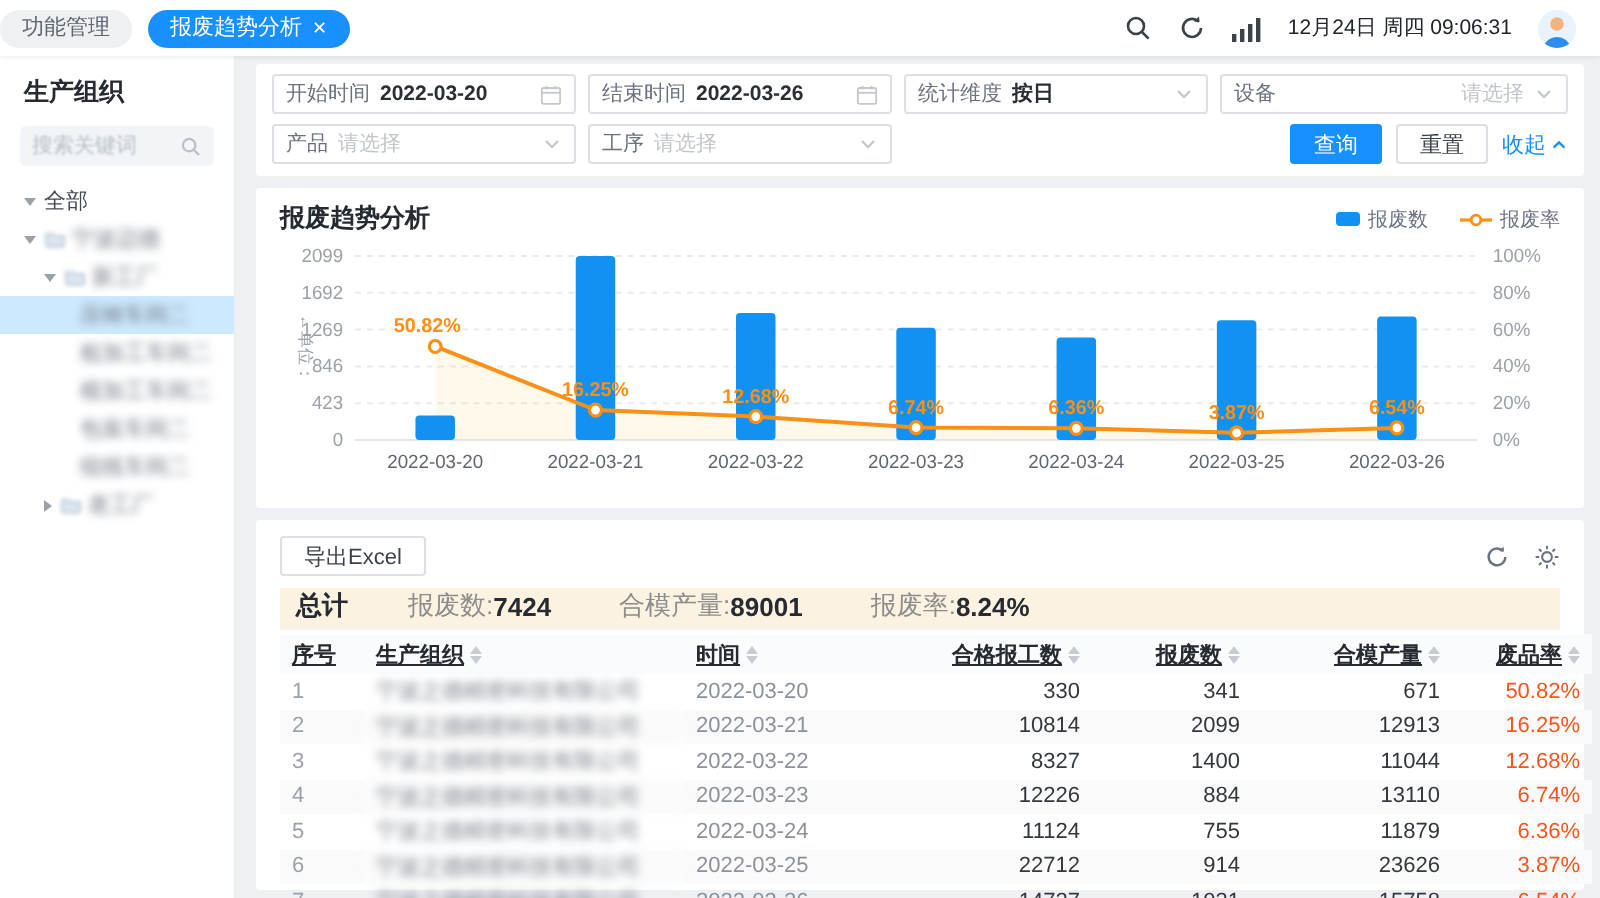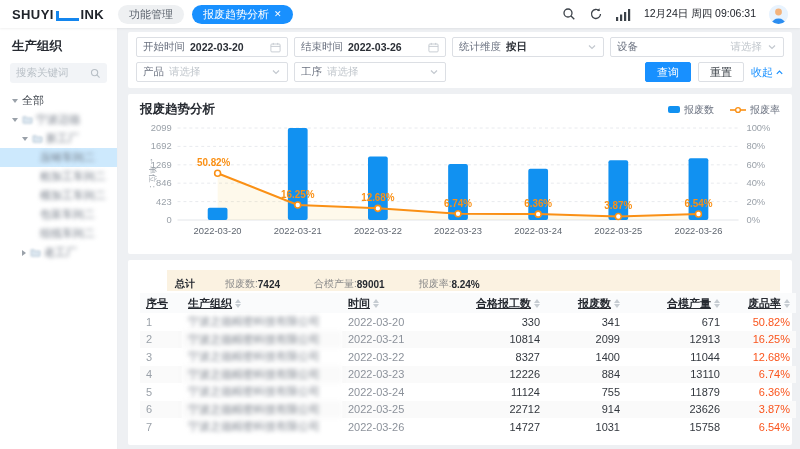--- a/index.html
+++ b/index.html
@@ -59,21 +59,21 @@
   .legend { margin-left:auto; display:flex; gap:16px; align-items:center; }
   .legend-item { display:flex; align-items:center; gap:4px; font-size:10px; color:#6b7280; cursor:pointer; }
   .legend-bar { width:12px; height:7px; border-radius:2px; }
   #chart-svg { display:block; margin-top:2px; }
 
   
   .table-card { margin-top:6px; padding:6px 12px 0; height:185px; }
   .t-toolbar { display:flex; align-items:center; height:24px; }
   .t-tools { margin-left:auto; display:flex; gap:12px; align-items:center; }
   .t-tools svg { display:block; cursor:pointer; }
-  .t-summary { margin-top:4px; height:21px; background:#fbf2e1; display:flex; align-items:flex-end; font-size:10px; padding:0 8px; gap:6px;margin-left:27px; }
+  .t-summary { margin-top:4px; height:21px; background:#fbf2e1; display:flex; align-items:flex-start; font-size:13px; padding:0 8px; gap:6px; }
   .ts-label { font-weight:bold; color:#262a31; margin-right:24px; }
   .ts-k { color:#8c8c8c; }
   .ts-v { color:#262a31; font-weight:bold; margin-right:34px; }
   table { width:100%; border-collapse:collapse; table-layout:fixed; margin-top:2px; }
   th { font-size:11px; color:#262a31; font-weight:bold; height:20px; background:#fafbfc; padding:0 6px; white-space:nowrap; }
   td { font-size:11px; height:17.5px; padding:0 6px; color:#33383f; white-space:nowrap; overflow:hidden; }
   tr.zebra td { background:#fafafa; }
   .al { text-align:left; } .ar { text-align:right; }
   td.seq { color:#9aa1a9; }
   td.date { color:#8c929b; }
@@ -83,25 +83,20 @@
   .sorter { display:inline-flex; flex-direction:column; gap:1px; }
   .s-up { width:0; height:0; border-left:3px solid transparent; border-right:3px solid transparent; border-bottom:4px solid #c6ccd2; }
   .s-down { width:0; height:0; border-left:3px solid transparent; border-right:3px solid transparent; border-top:4px solid #c6ccd2; }
 </style>
 </head>
 <body>
 
 <div class="app">
 
   <div class="topbar">
-    <div class="logo">
-      <span>SHUYI</span>
-      <span class="logo-link"></span>
-      <span>INK</span>
-    </div>
     <div class="tabs">
       <div class="tab">
         <span>功能管理</span>
       </div>
       <div class="tab active">
         <span>报废趋势分析</span>
         <span class="tab-close">✕</span>
       </div>
     </div>
     <div class="top-right">
@@ -320,20 +315,33 @@
             <text x="159.71428571428572" y="114" text-anchor="middle" font-size="9.5" fill="#5f6670">2022-03-21</text>
             <text x="240.85714285714283" y="114" text-anchor="middle" font-size="9.5" fill="#5f6670">2022-03-22</text>
             <text x="322" y="114" text-anchor="middle" font-size="9.5" fill="#5f6670">2022-03-23</text>
             <text x="403.1428571428571" y="114" text-anchor="middle" font-size="9.5" fill="#5f6670">2022-03-24</text>
             <text x="484.2857142857143" y="114" text-anchor="middle" font-size="9.5" fill="#5f6670">2022-03-25</text>
             <text x="565.4285714285714" y="114" text-anchor="middle" font-size="9.5" fill="#5f6670">2022-03-26</text>
           </svg>
       </div>
 
       <div class="card table-card">
+        <div class="t-toolbar">
+          <button class="btn">导出Excel</button>
+          <span class="t-tools">
+            <svg width="13" height="13" viewBox="0 0 14 14">
+                <path d="M11.5 7a4.5 4.5 0 1 1-1.3-3.2" fill="none" stroke="#6b7280" stroke-width="1.3"></path>
+                <path d="M10.5 1.4l.3 2.7-2.7-.3z" fill="#6b7280"></path>
+              </svg>
+            <svg width="13" height="13" viewBox="0 0 16 16">
+                <circle cx="8" cy="8" r="3" fill="none" stroke="#6b7280" stroke-width="1.3"></circle>
+                <path d="M8 1v2.2M8 12.8V15M1 8h2.2M12.8 8H15M3.1 3.1l1.5 1.5M11.4 11.4l1.5 1.5M12.9 3.1l-1.5 1.5M4.6 11.4l-1.5 1.5" stroke="#6b7280" stroke-width="1.2"></path>
+              </svg>
+          </span>
+        </div>
         <div class="t-summary">
           <span class="ts-label">总计</span>
           <span id="summary-items" style="display:flex;align-items:center;">
               <span class="ts-k">报废数: </span>
               <span class="ts-v">7424</span>
               <span class="ts-k">合模产量: </span>
               <span class="ts-v">89001</span>
               <span class="ts-k">报废率: </span>
               <span class="ts-v">8.24%</span>
             </span>

